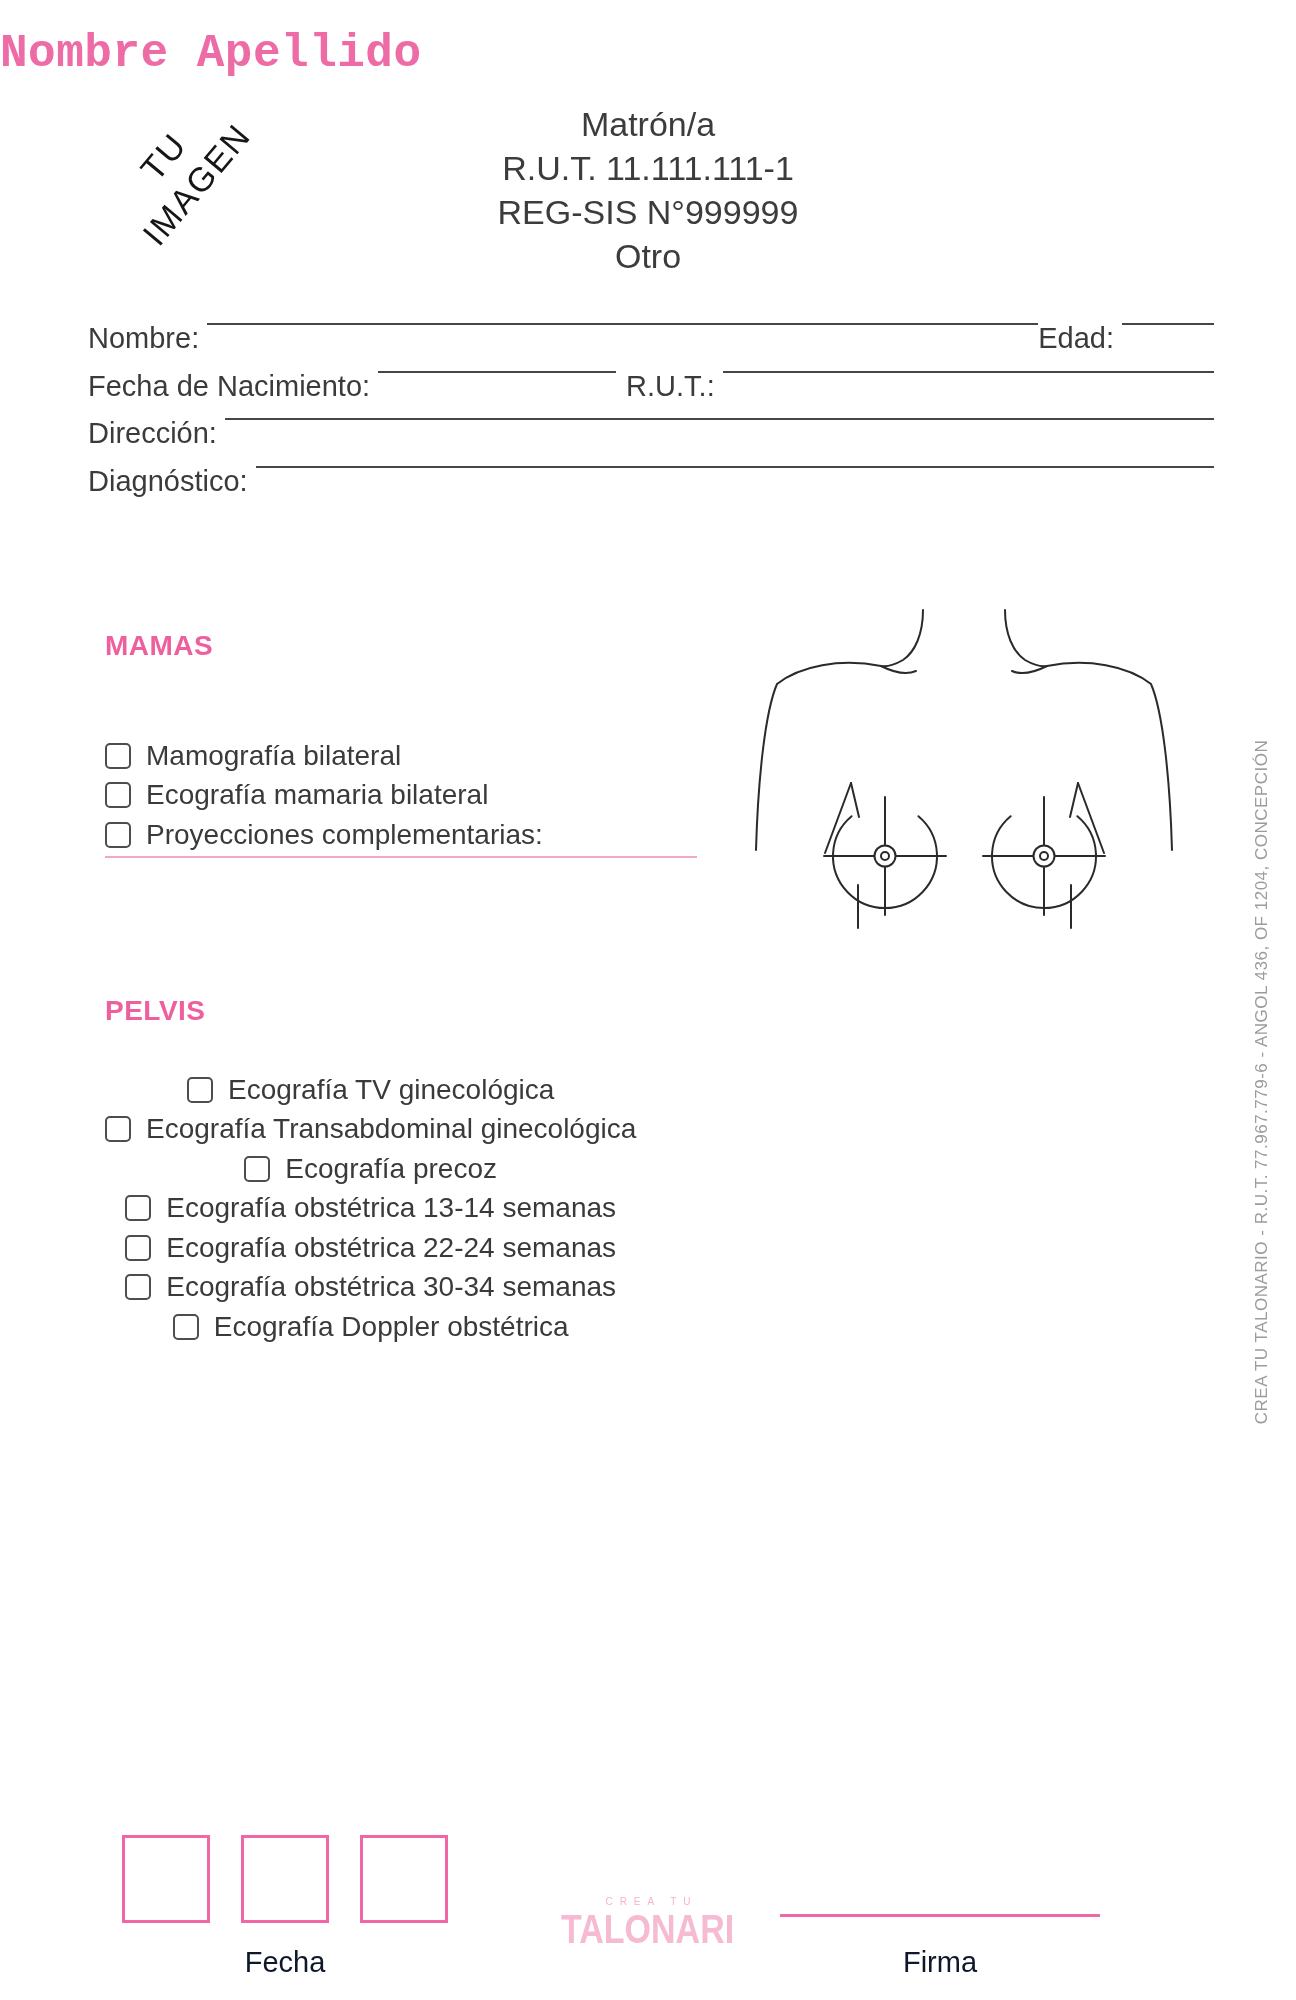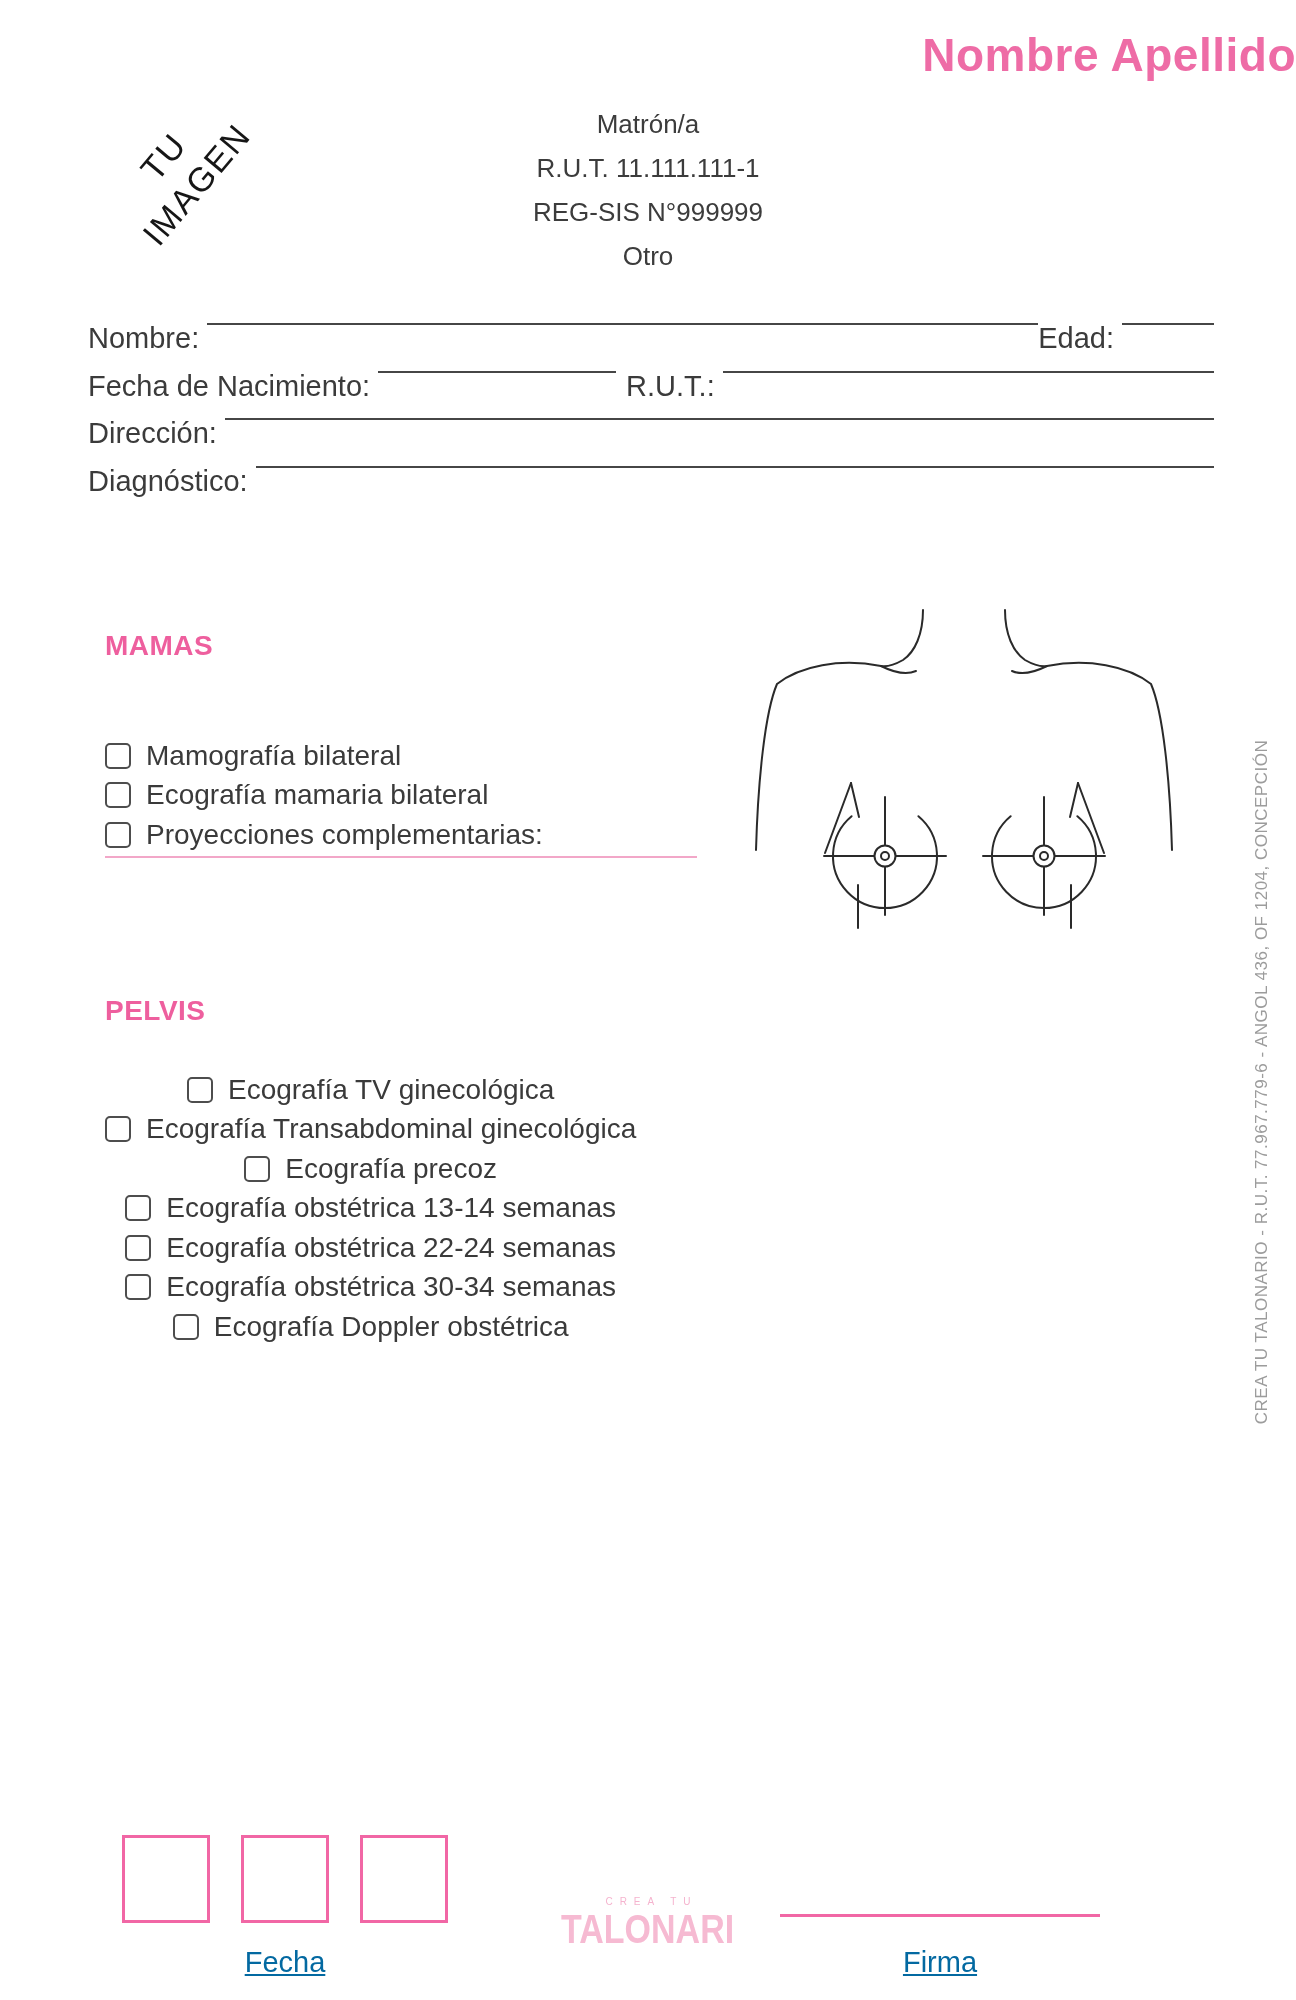--- a/index.html
+++ b/index.html
@@ -14,27 +14,27 @@
   }
   
   .tu-imagen{
     position:absolute; left:85px; top:128px; width:190px;
     transform:rotate(-50deg); transform-origin:center;
     font-size:34px; letter-spacing:2px; color:#161616;
     line-height:1.25; text-align:center; font-weight:400;
   }
   .doc-title{
     position:absolute; left:0; top:28px; width:100%;
-    text-align:right;
-    font-family:Liberation Sans, sans-serif;
+    text-align:left;
+    font-family:Liberation Mono, monospace;
     font-weight:700; font-size:46px; color:#ee6ca6; letter-spacing:.5px;
   }
   .subtitle{
     position:absolute; left:0; top:102px; width:100%;
-    text-align:center; font-size:26px; line-height:44px; color:#3c3c3c;
+    text-align:center; font-size:34px; line-height:44px; color:#3c3c3c;
   }
   
   .pform{position:absolute; left:88px; top:322px; width:1126px; font-size:29px;}
   .frow{display:flex; height:47.5px;}
   .fill{border-bottom:2px solid #464646; margin:0 0 5px 8px; flex:1 1 auto; height:1px;}
   .fill.short{flex:0 0 92px;}
   .fill.mid{flex:0 0 238px;}
   .lbl{white-space:nowrap;}
   .lbl.gap{margin-left:10px;}
   
@@ -59,21 +59,21 @@
   
   .side-note{
     position:absolute; left:1262px; top:1082px;
     transform:translate(-50%,-50%) rotate(-90deg);
     white-space:nowrap; font-size:17px; letter-spacing:.5px; color:#9c9c9c;
   }
   
   .squares{position:absolute; left:122px; top:1835px; display:flex; gap:31px;}
   .square{width:88px; height:88px; box-sizing:border-box; border:3px solid #f167a5; background:#fff;}
   .fecha-label,.firma-label{
-    position:absolute; top:1946px; font-size:29px; color:#0369a1; text-align:center;text-decoration:underline;
+    position:absolute; top:1946px; font-size:29px; color:#0f172a; text-align:center;
   }
   .fecha-label{left:122px; width:326px;}
   .firma-label{left:780px; width:320px;}
   .firma-line{
     position:absolute; left:780px; top:1914px; width:320px; height:0;
     border-top:3px solid #f167a5;
   }
   .brand{position:absolute; left:548px; top:1896px; width:200px; text-align:center;}
   .brand-top{
     font-size:10px; letter-spacing:7px; padding-left:7px;

